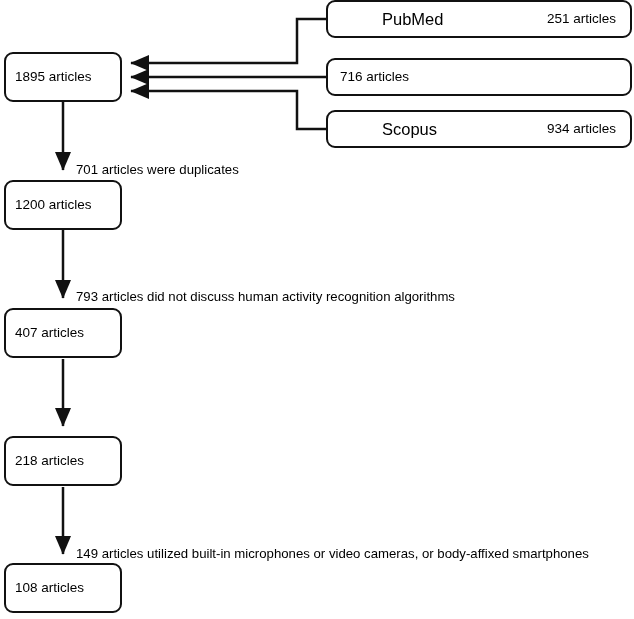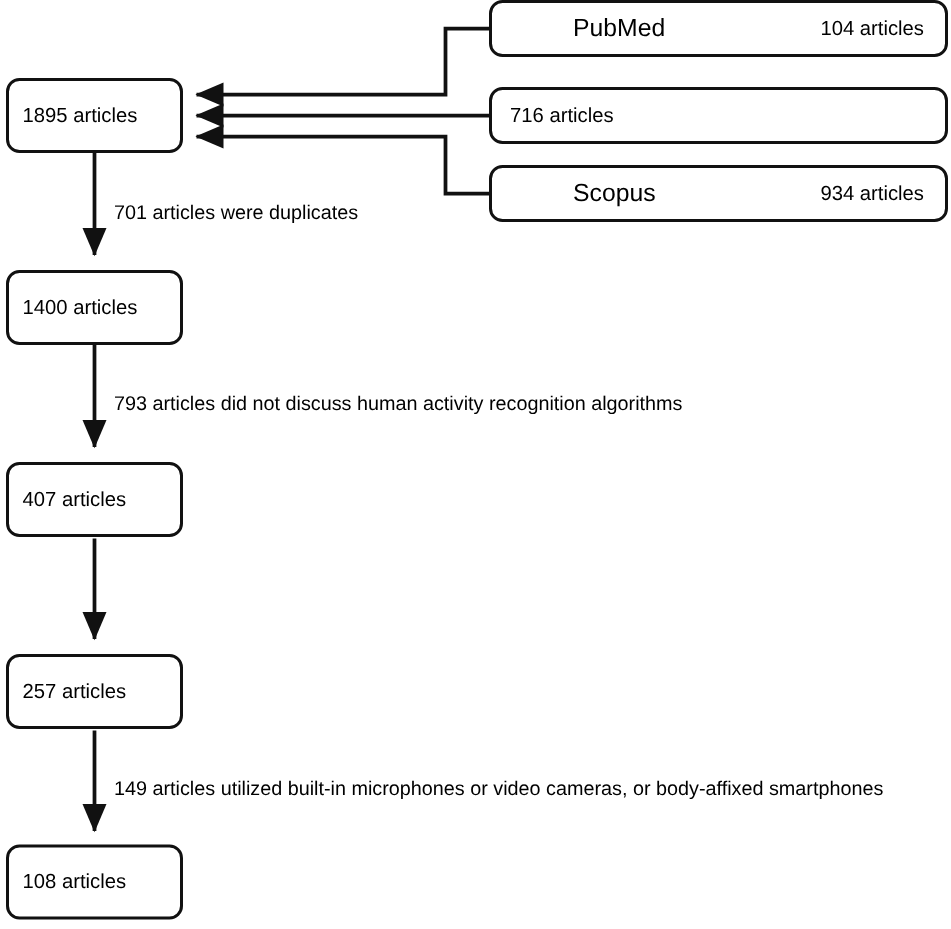--- a/index.html
+++ b/index.html
@@ -62,20 +62,21 @@
   .source-node .src-count {
     font-size: 13.5px;
     margin-right: 2px;
   }
   .edge-label {
     position: absolute;
     font-size: 13.2px;
     line-height: 1.15;
     white-space: nowrap;
     color: #000000;
+    margin-top: 28px;
   }
 </style>
 </head>
 <body>
 
 <div id="canvas">
 
   <svg class="connectors" viewBox="0 0 634 619">
     <defs>
       <marker id="arrow" markerWidth="9" markerHeight="9" refX="7.2" refY="3.2" orient="auto" markerUnits="strokeWidth">
@@ -90,46 +91,46 @@
     <path d="M326,129 L297,129 L297,91 L131,91" stroke="#111111" stroke-width="2.5" fill="none" marker-end="url(#arrow)"></path>
 
     <path d="M63,102 L63,170" stroke="#111111" stroke-width="2.5" fill="none" marker-end="url(#arrow)"></path>
     <path d="M63,230 L63,298" stroke="#111111" stroke-width="2.5" fill="none" marker-end="url(#arrow)"></path>
     <path d="M63,359 L63,426" stroke="#111111" stroke-width="2.5" fill="none" marker-end="url(#arrow)"></path>
     <path d="M63,487 L63,554" stroke="#111111" stroke-width="2.5" fill="none" marker-end="url(#arrow)"></path>
   </svg>
 
   <div class="node source-node" style="top:0px;">
     <span class="label src-name">PubMed</span>
-    <span class="label src-count">104 articles</span>
+    <span class="label src-count">251 articles</span>
   </div>
 
   <div class="node source-node" style="top:58px;">
     <span class="label src-count">716 articles</span>
   </div>
 
   <div class="node source-node" style="top:110px;">
     <span class="label src-name">Scopus</span>
     <span class="label src-count">934 articles</span>
   </div>
 
   <div class="node chain-node" style="top:52px;">
     <span class="label">1895 articles</span>
   </div>
 
   <div class="node chain-node" style="top:180px;">
-    <span class="label">1400 articles</span>
+    <span class="label">1200 articles</span>
   </div>
 
   <div class="node chain-node" style="top:308px;">
     <span class="label">407 articles</span>
   </div>
 
   <div class="node chain-node" style="top:436px;">
-    <span class="label">257 articles</span>
+    <span class="label">218 articles</span>
   </div>
 
   <div class="node chain-node" style="top:563px;">
     <span class="label">108 articles</span>
   </div>
 
   <div class="edge-label" style="left:76px; top:134px;">701 articles were duplicates</div>
 
   <div class="edge-label" style="left:76px; top:261px;">793 articles did not discuss human activity recognition algorithms</div>
 

